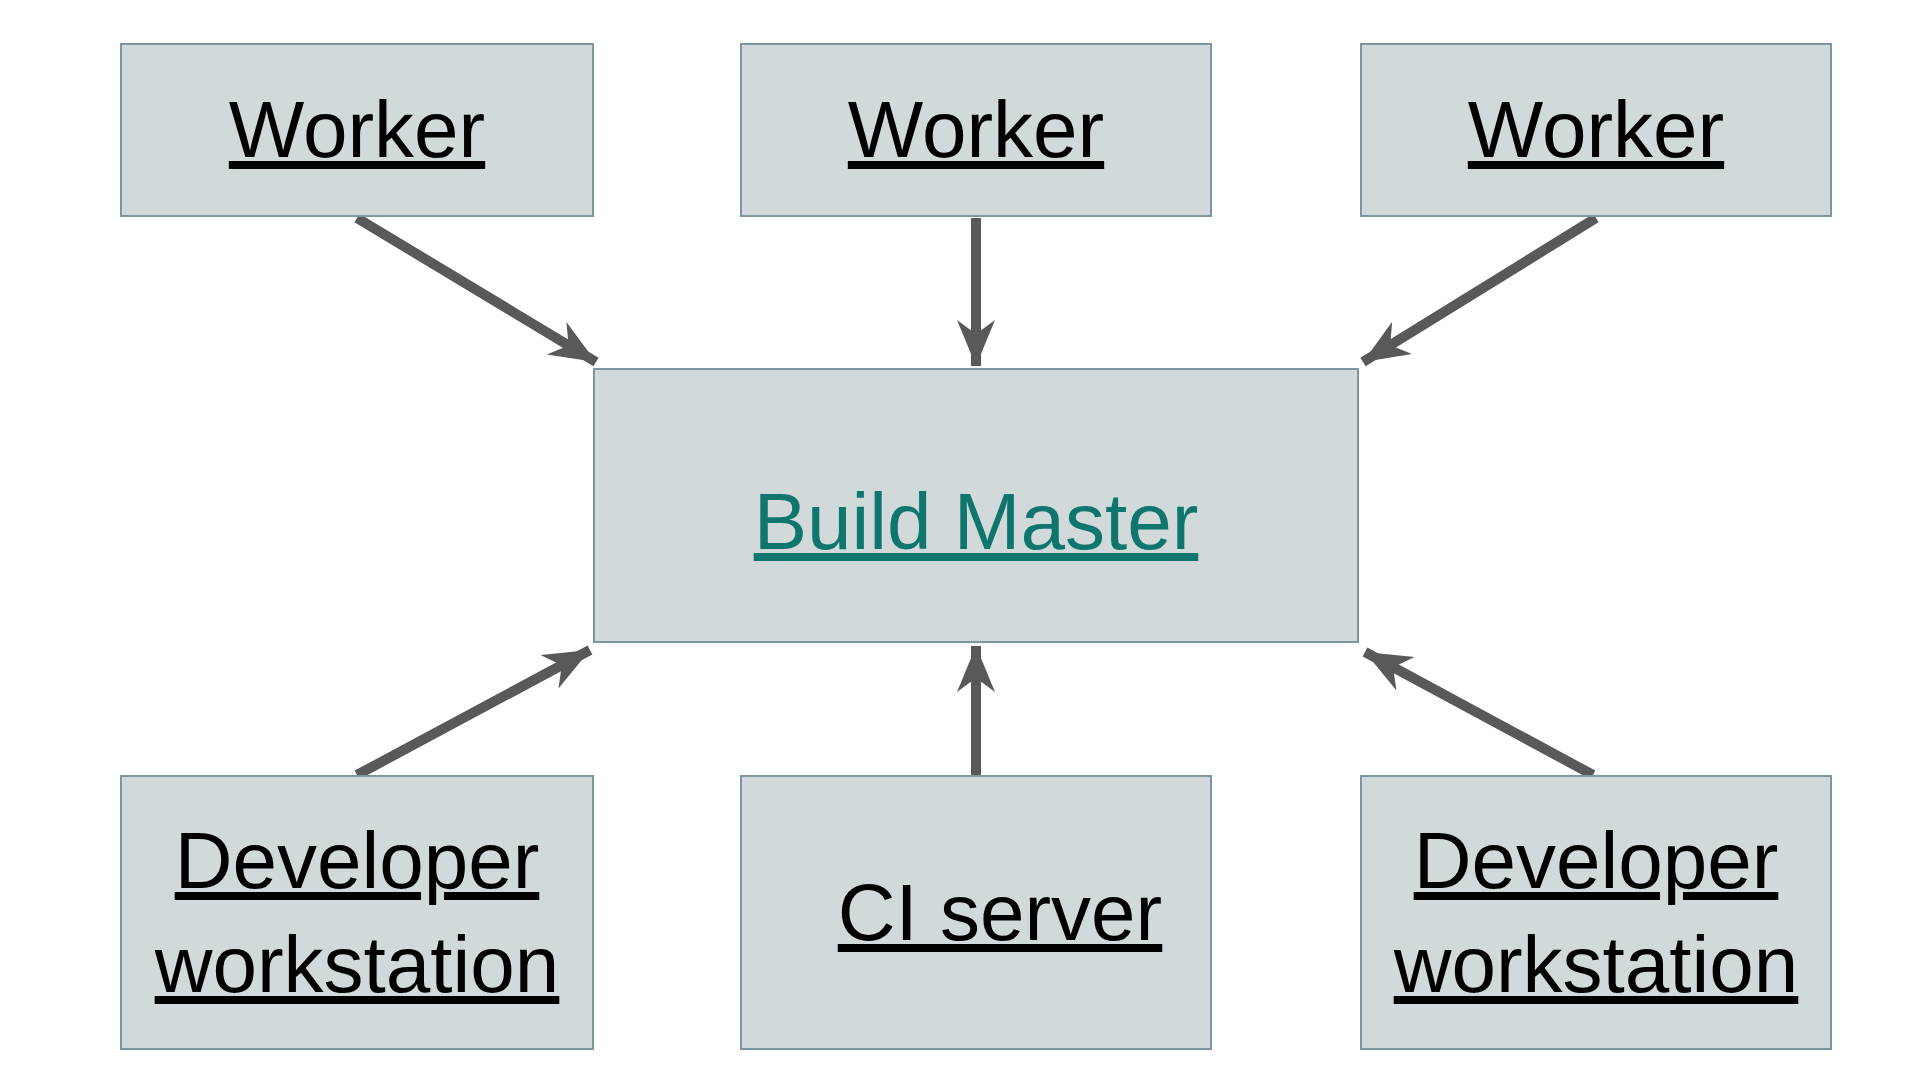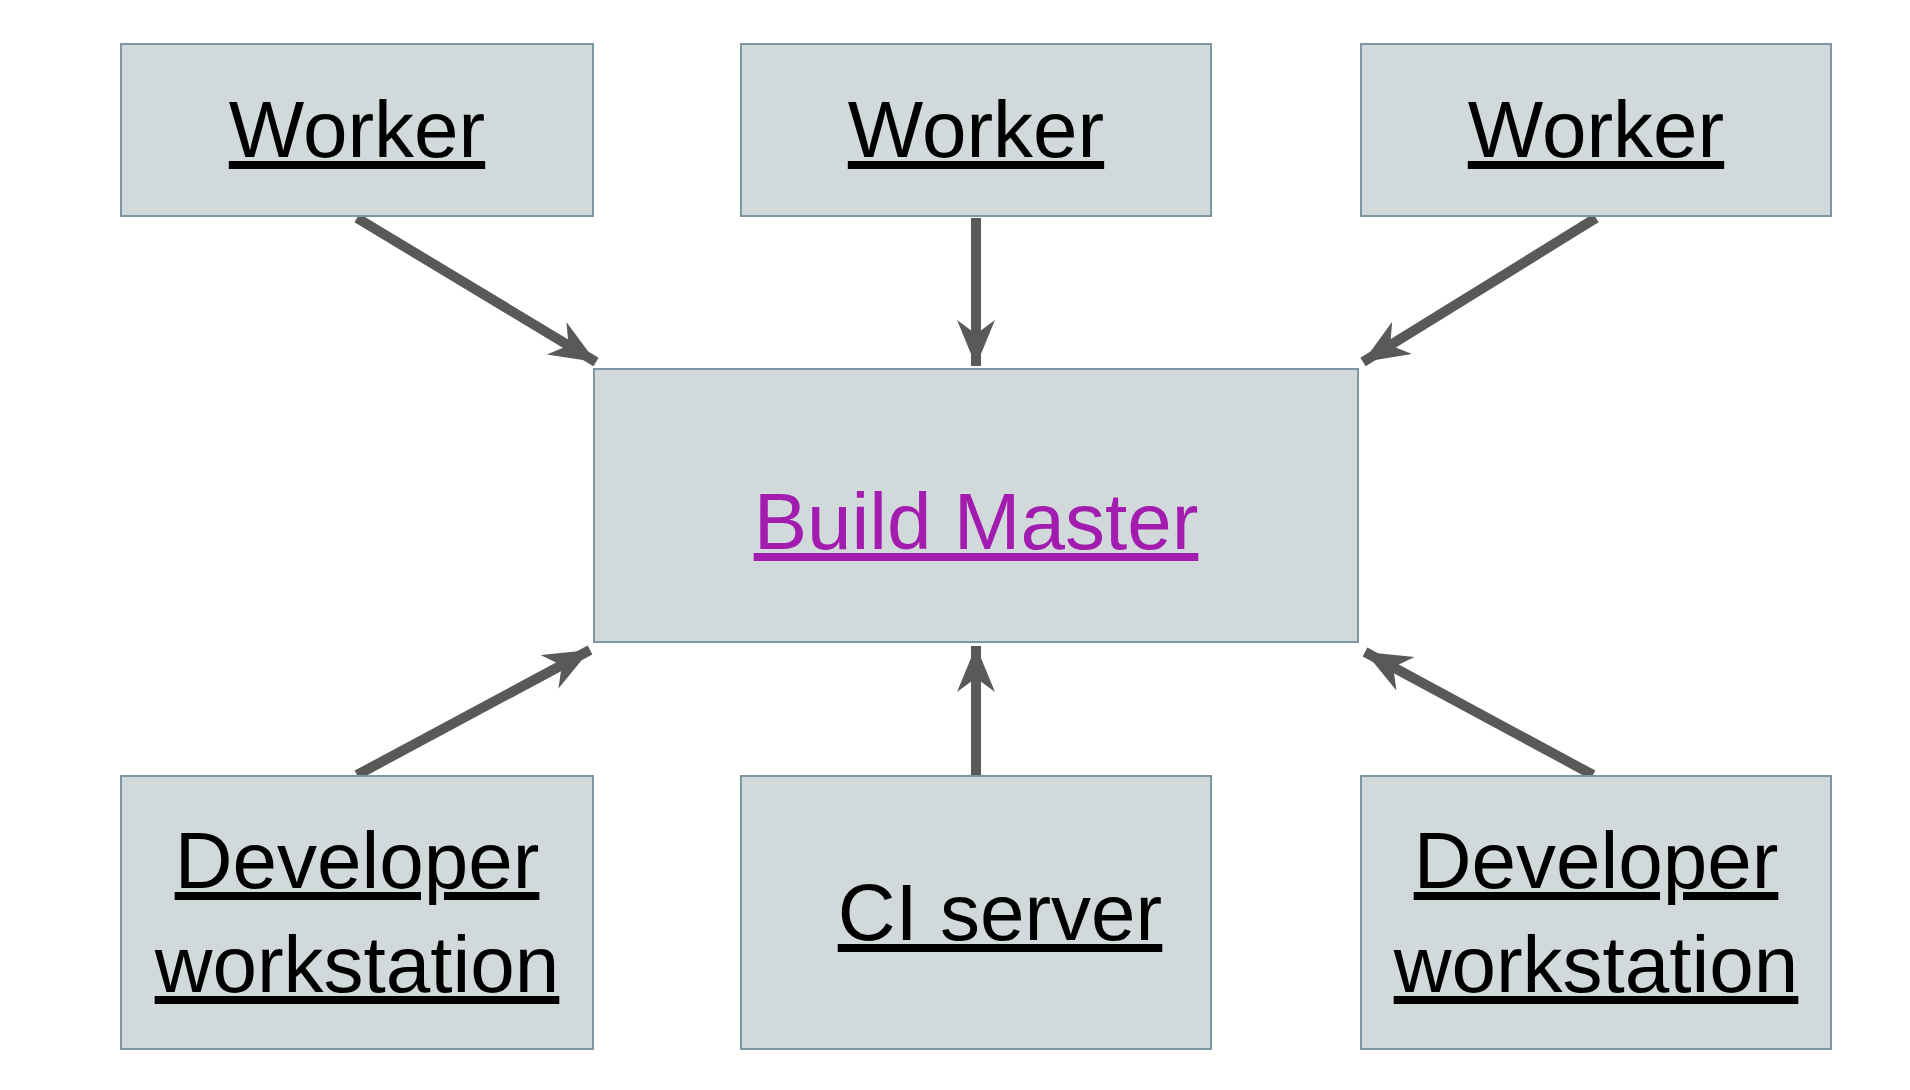--- a/index.html
+++ b/index.html
@@ -67,21 +67,21 @@
 <div class="node" style="left: 120px; top: 43px; width: 474px; height: 174px; background: rgb(209, 217, 219); border-color: rgb(125, 151, 162);">
       <span class="node-label" style="color: rgb(0, 0, 0);">Worker</span>
     </div>
     <div class="node" style="left: 740px; top: 43px; width: 472px; height: 174px; background: rgb(209, 217, 219); border-color: rgb(125, 151, 162);">
       <span class="node-label" style="color: rgb(0, 0, 0);">Worker</span>
     </div>
     <div class="node" style="left: 1360px; top: 43px; width: 472px; height: 174px; background: rgb(209, 217, 219); border-color: rgb(125, 151, 162);">
       <span class="node-label" style="color: rgb(0, 0, 0);">Worker</span>
     </div>
     <div class="node" style="left: 593px; top: 368px; width: 766px; height: 275px; background: rgb(209, 217, 219); border-color: rgb(125, 151, 162);">
-      <span class="node-label" style="color: #a21caf; margin-top: 32px;">Build Master</span>
+      <span class="node-label" style="color: #0f766e; margin-top: 32px;">Build Master</span>
     </div>
     <div class="node" style="left: 120px; top: 775px; width: 474px; height: 275px; background: rgb(209, 217, 219); border-color: rgb(125, 151, 162);">
       <span class="node-label" style="color: rgb(0, 0, 0);">Developer workstation</span>
     </div>
     <div class="node" style="left: 740px; top: 775px; width: 472px; height: 275px; background: rgb(209, 217, 219); border-color: rgb(125, 151, 162); padding-left: 48px;">
       <span class="node-label" style="color: rgb(0, 0, 0);">CI server</span>
     </div>
     <div class="node" style="left: 1360px; top: 775px; width: 472px; height: 275px; background: rgb(209, 217, 219); border-color: rgb(125, 151, 162);">
       <span class="node-label" style="color: rgb(0, 0, 0);">Developer workstation</span>
     </div>

